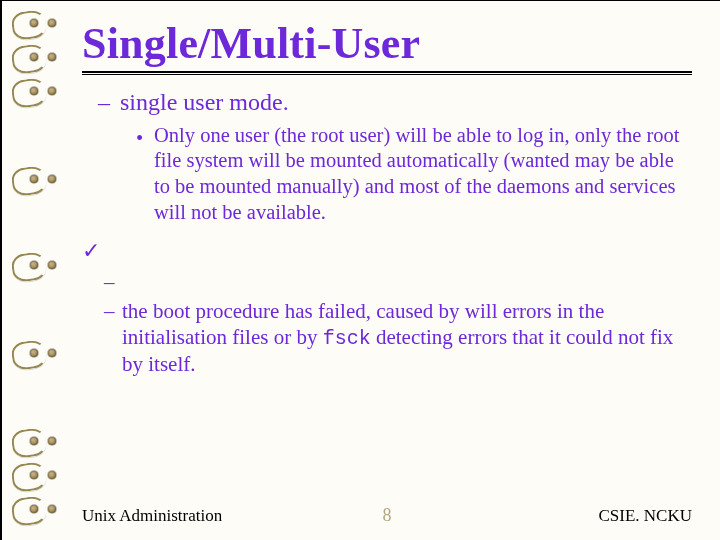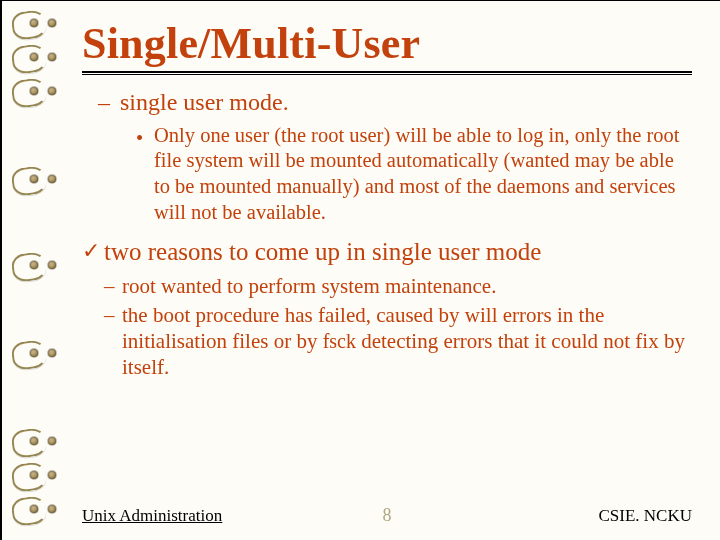--- a/index.html
+++ b/index.html
@@ -56,21 +56,21 @@
     border-radius: 14px / 12px;
     box-shadow: 0 1px 0 rgba(0,0,0,0.15);
     transform: rotate(-6deg);
   }
   .content {
     position: absolute;
     left: 80px;
     right: 28px;
     top: 20px;
     bottom: 50px;
-    color: #c2410c;
+    color: #6d28d9;
   }
   .title {
     font-size: 44px;
     line-height: 1.05;
     margin: 0 0 4px 0;
     letter-spacing: 0.2px;
   }
   .title-underline {
     height: 0;
     border-top: 2px solid #000;
@@ -115,37 +115,36 @@
   .sub {
     margin: 2px 0 2px 22px;
     font-size: 21px;
     line-height: 1.25;
     display: flex;
   }
   .sub .dash {
     flex: 0 0 18px;
   }
   code.inline {
-    font-family: Liberation Serif, serif;
+    font-family: Liberation Mono, monospace;
     font-size: 20px;
   }
   .footer {
     position: absolute;
     left: 80px;
     right: 28px;
     bottom: 14px;
     height: 28px;
     font-size: 17px;
     color: #000;
   }
   .footer .left {
     position: absolute;
     left: 0;
     bottom: 0;
-    text-decoration: underline;
   }
   .footer .center {
     position: absolute;
     left: 50%;
     bottom: 0;
     transform: translateX(-50%);
     color: #b0a680;
     font-size: 18px;
   }
   .footer .right {
@@ -217,26 +216,24 @@
       <span>single user mode.</span>
     </div>
 
     <div class="lvl2">
       <span class="dot">•</span>
       <span>Only one user (the root user) will be able to log in, only the root file system will be mounted automatically (wanted may be able to be mounted manually) and most of the daemons and services will not be available.</span>
     </div>
 
     <div class="lvl0">
       <span class="check">✓</span>
-      <span>two reasons to come up in single user mode</span>
     </div>
 
     <div class="sub">
       <span class="dash">–</span>
-      <span>root wanted to perform system maintenance.</span>
     </div>
 
     <div class="sub">
       <span class="dash">–</span>
       <span>
         <span>the boot procedure has failed, caused by will errors in the initialisation files or by </span><code class="inline">fsck</code><span> detecting errors that it could not fix by itself.</span>
       </span>
     </div>
   </div>
 

